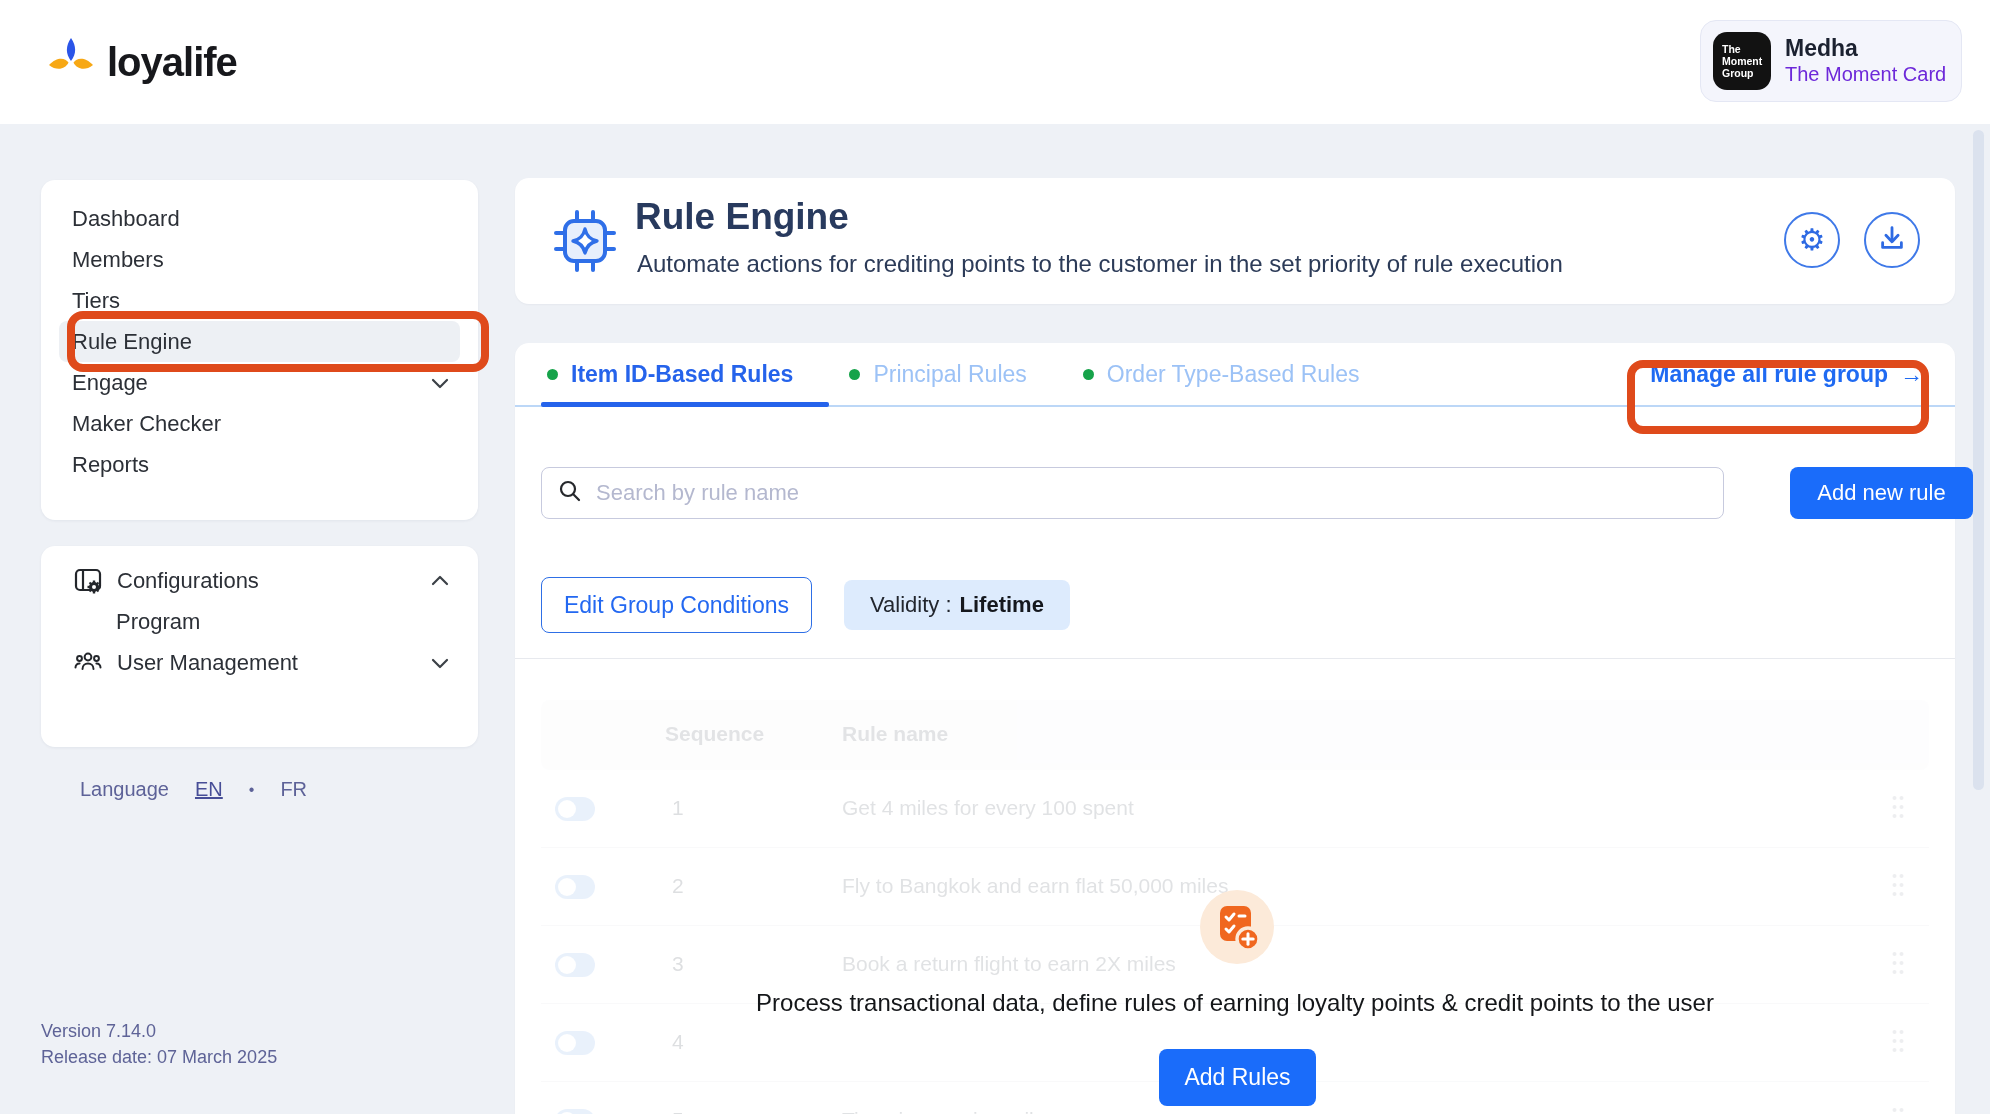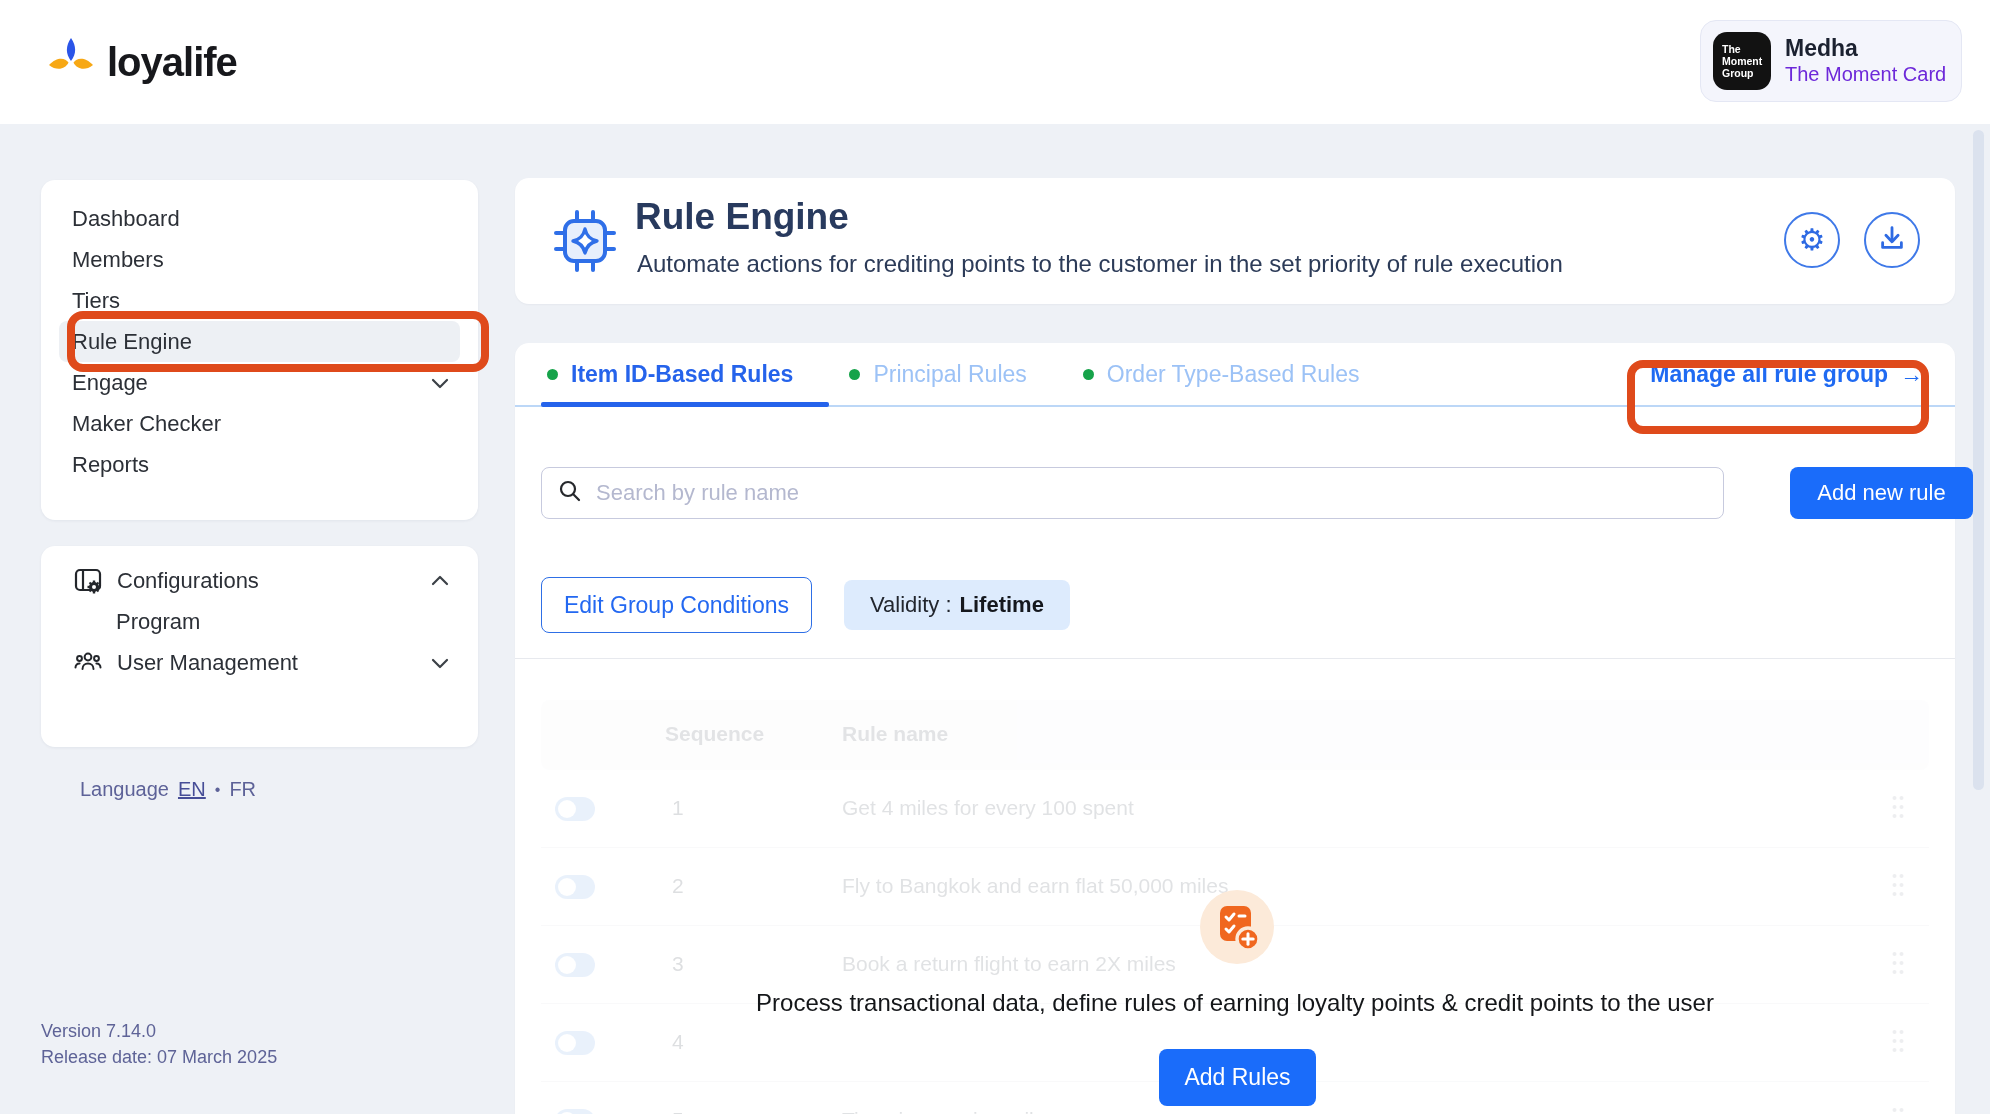--- a/index.html
+++ b/index.html
@@ -37,21 +37,21 @@
     position:absolute; left:8px; top:-10px; width:422px; height:61px;
     border:8px solid #df4a1b; border-radius:16px; pointer-events:none;
   }
   .config-card { top:546px; height:201px; padding-top:14px; }
   .cfg-row { height:41px; display:flex; align-items:center; padding-left:32px; padding-right:28px;
     font-size:22px; color:#2c3037; cursor:pointer; }
   .cfg-row .icon { width:32px; margin-right:12px; display:flex; }
   .cfg-sub { padding-left:75px; }
   .cfg-row .chev { margin-left:auto; }
 
-  .lang-row { position:absolute; left:80px; top:778px; display:flex; align-items:center; gap:9px;
+  .lang-row { position:absolute; left:80px; top:778px; display:flex; align-items:center; gap:26px;
     font-size:20px; color:#5d6298; }
   .lang-en { color:#474e97; text-decoration:underline; cursor:pointer; }
   .lang-dot { font-size:16px; }
   .lang-fr { cursor:pointer; }
   .version-block { position:absolute; left:41px; top:1018px; font-size:18px; color:#5e6397; line-height:26px; }
 
   
   .main-header { position:absolute; left:515px; top:178px; width:1440px; height:126px;
     background:#ffffff; border-radius:14px; box-shadow:0 1px 2px rgba(16,24,40,.04); }
   .mh-icon { position:absolute; left:38px; top:31px; }

